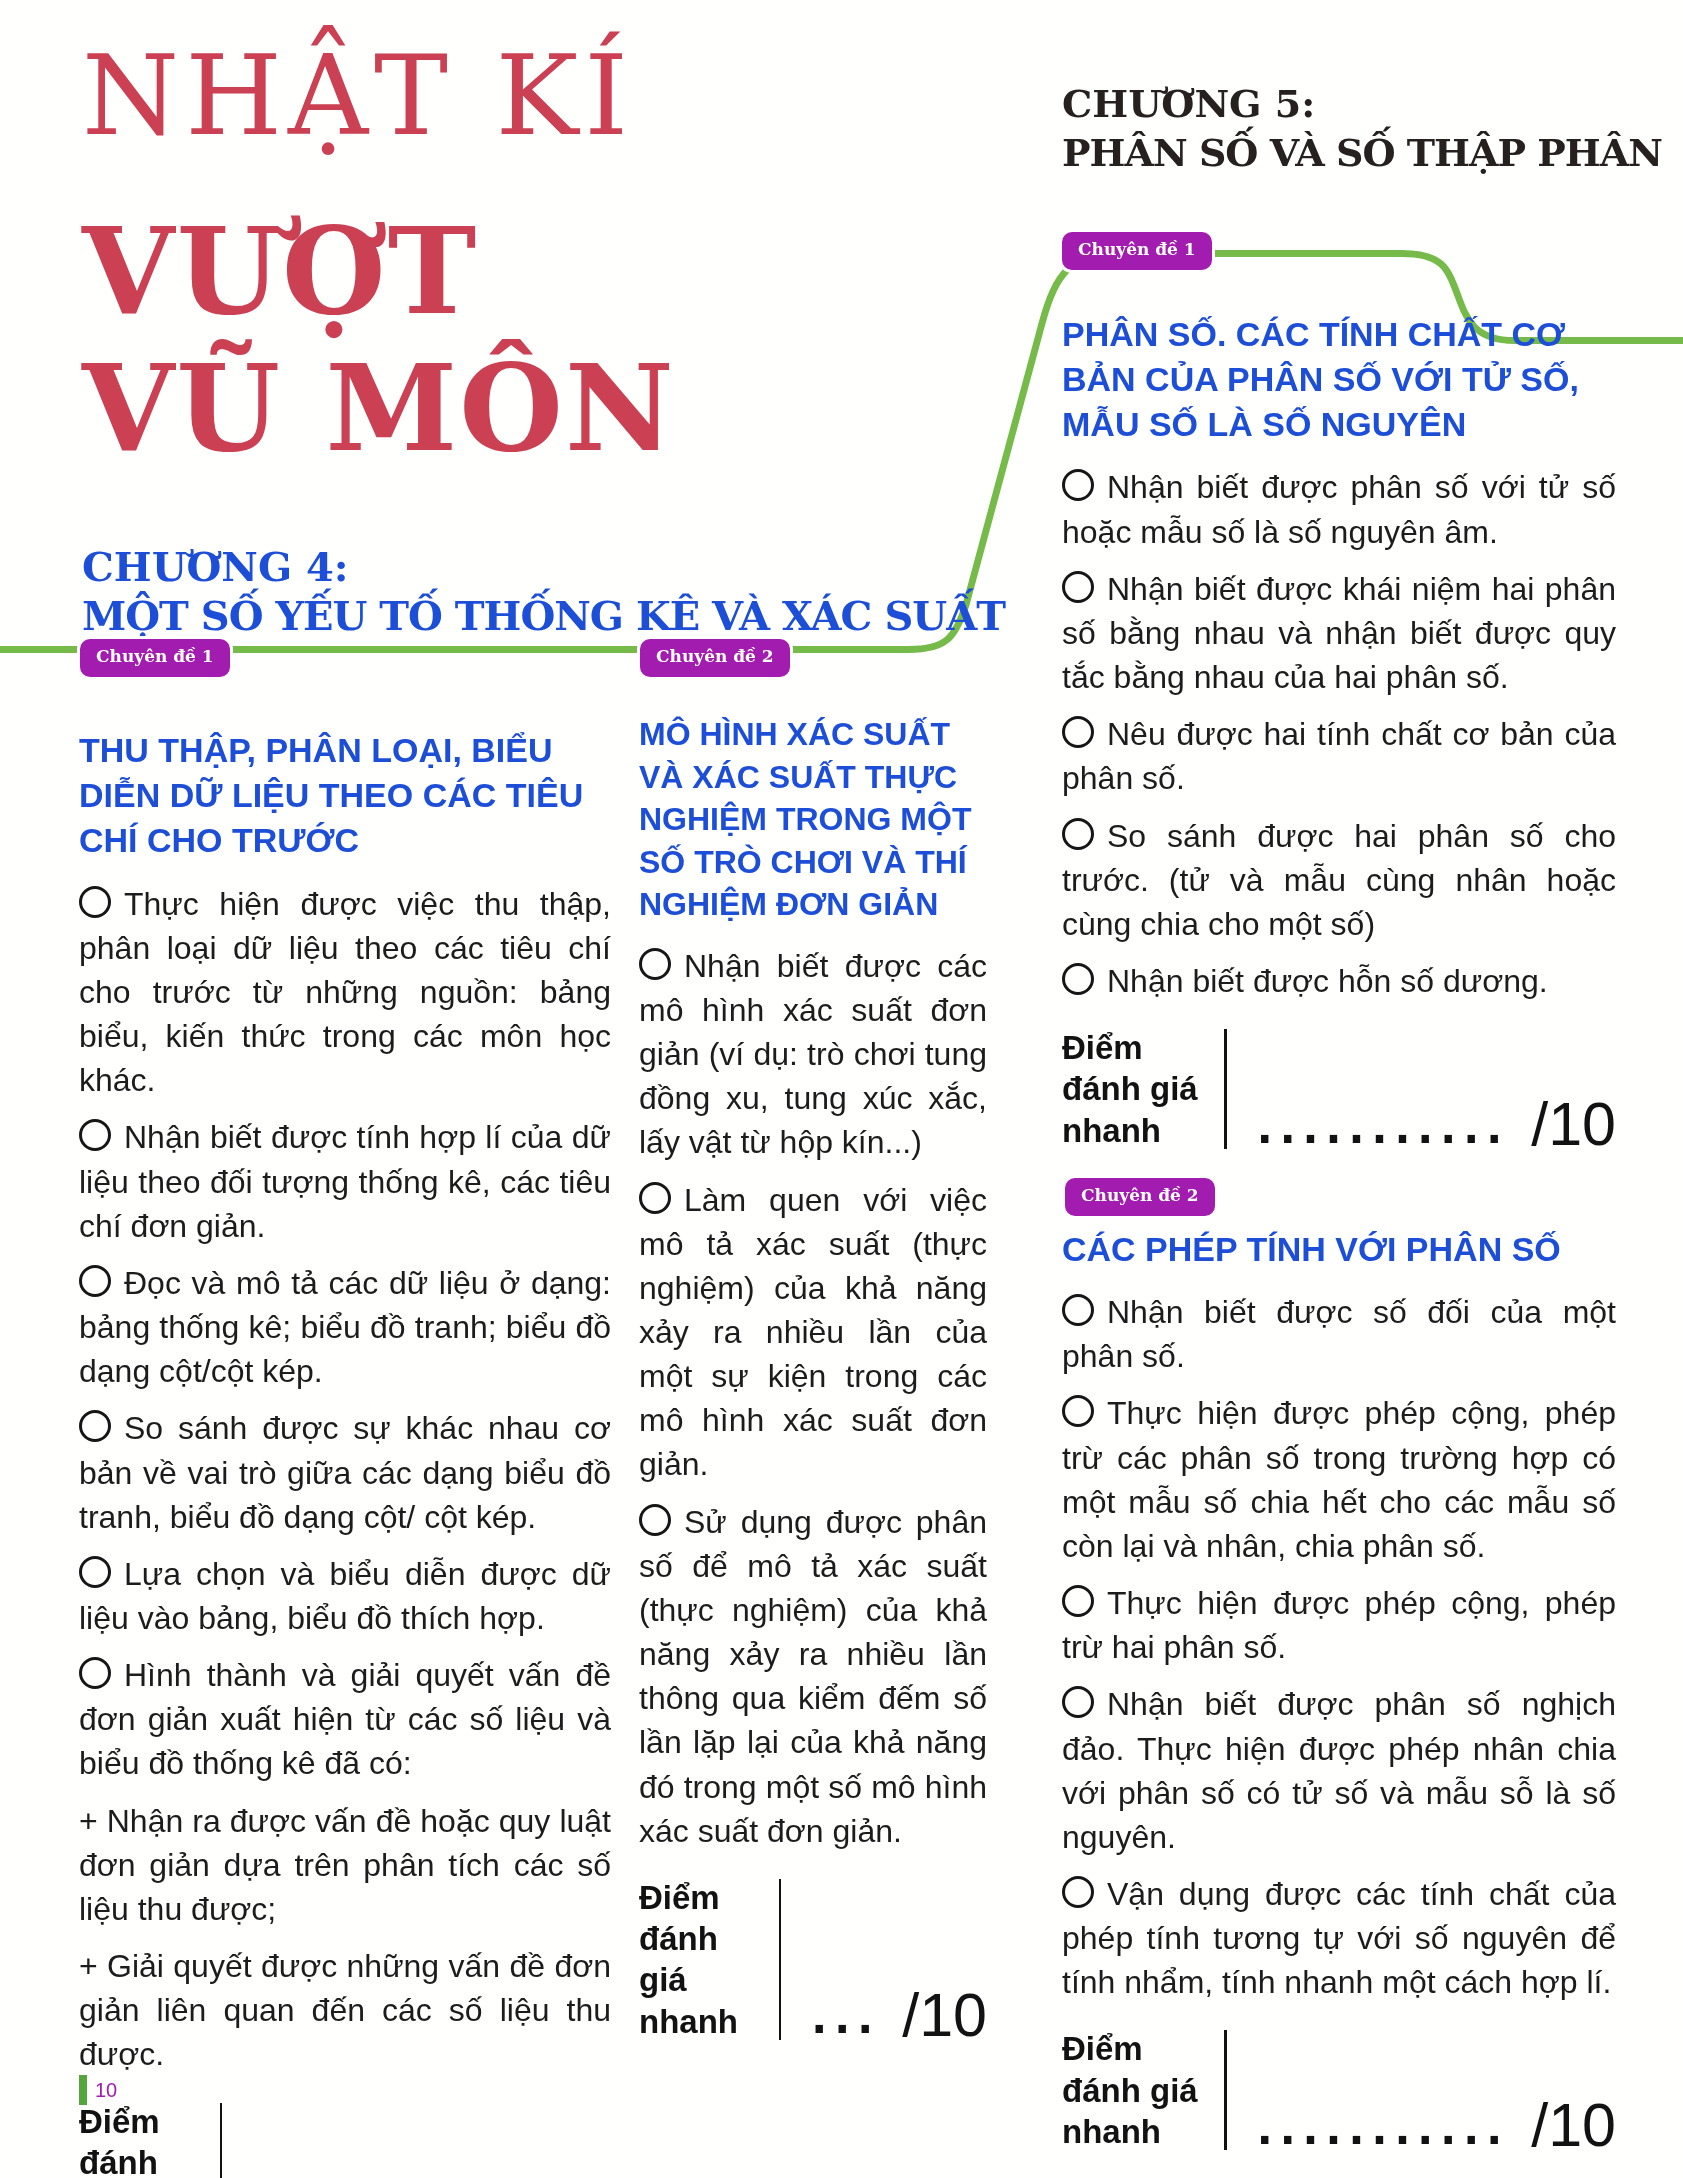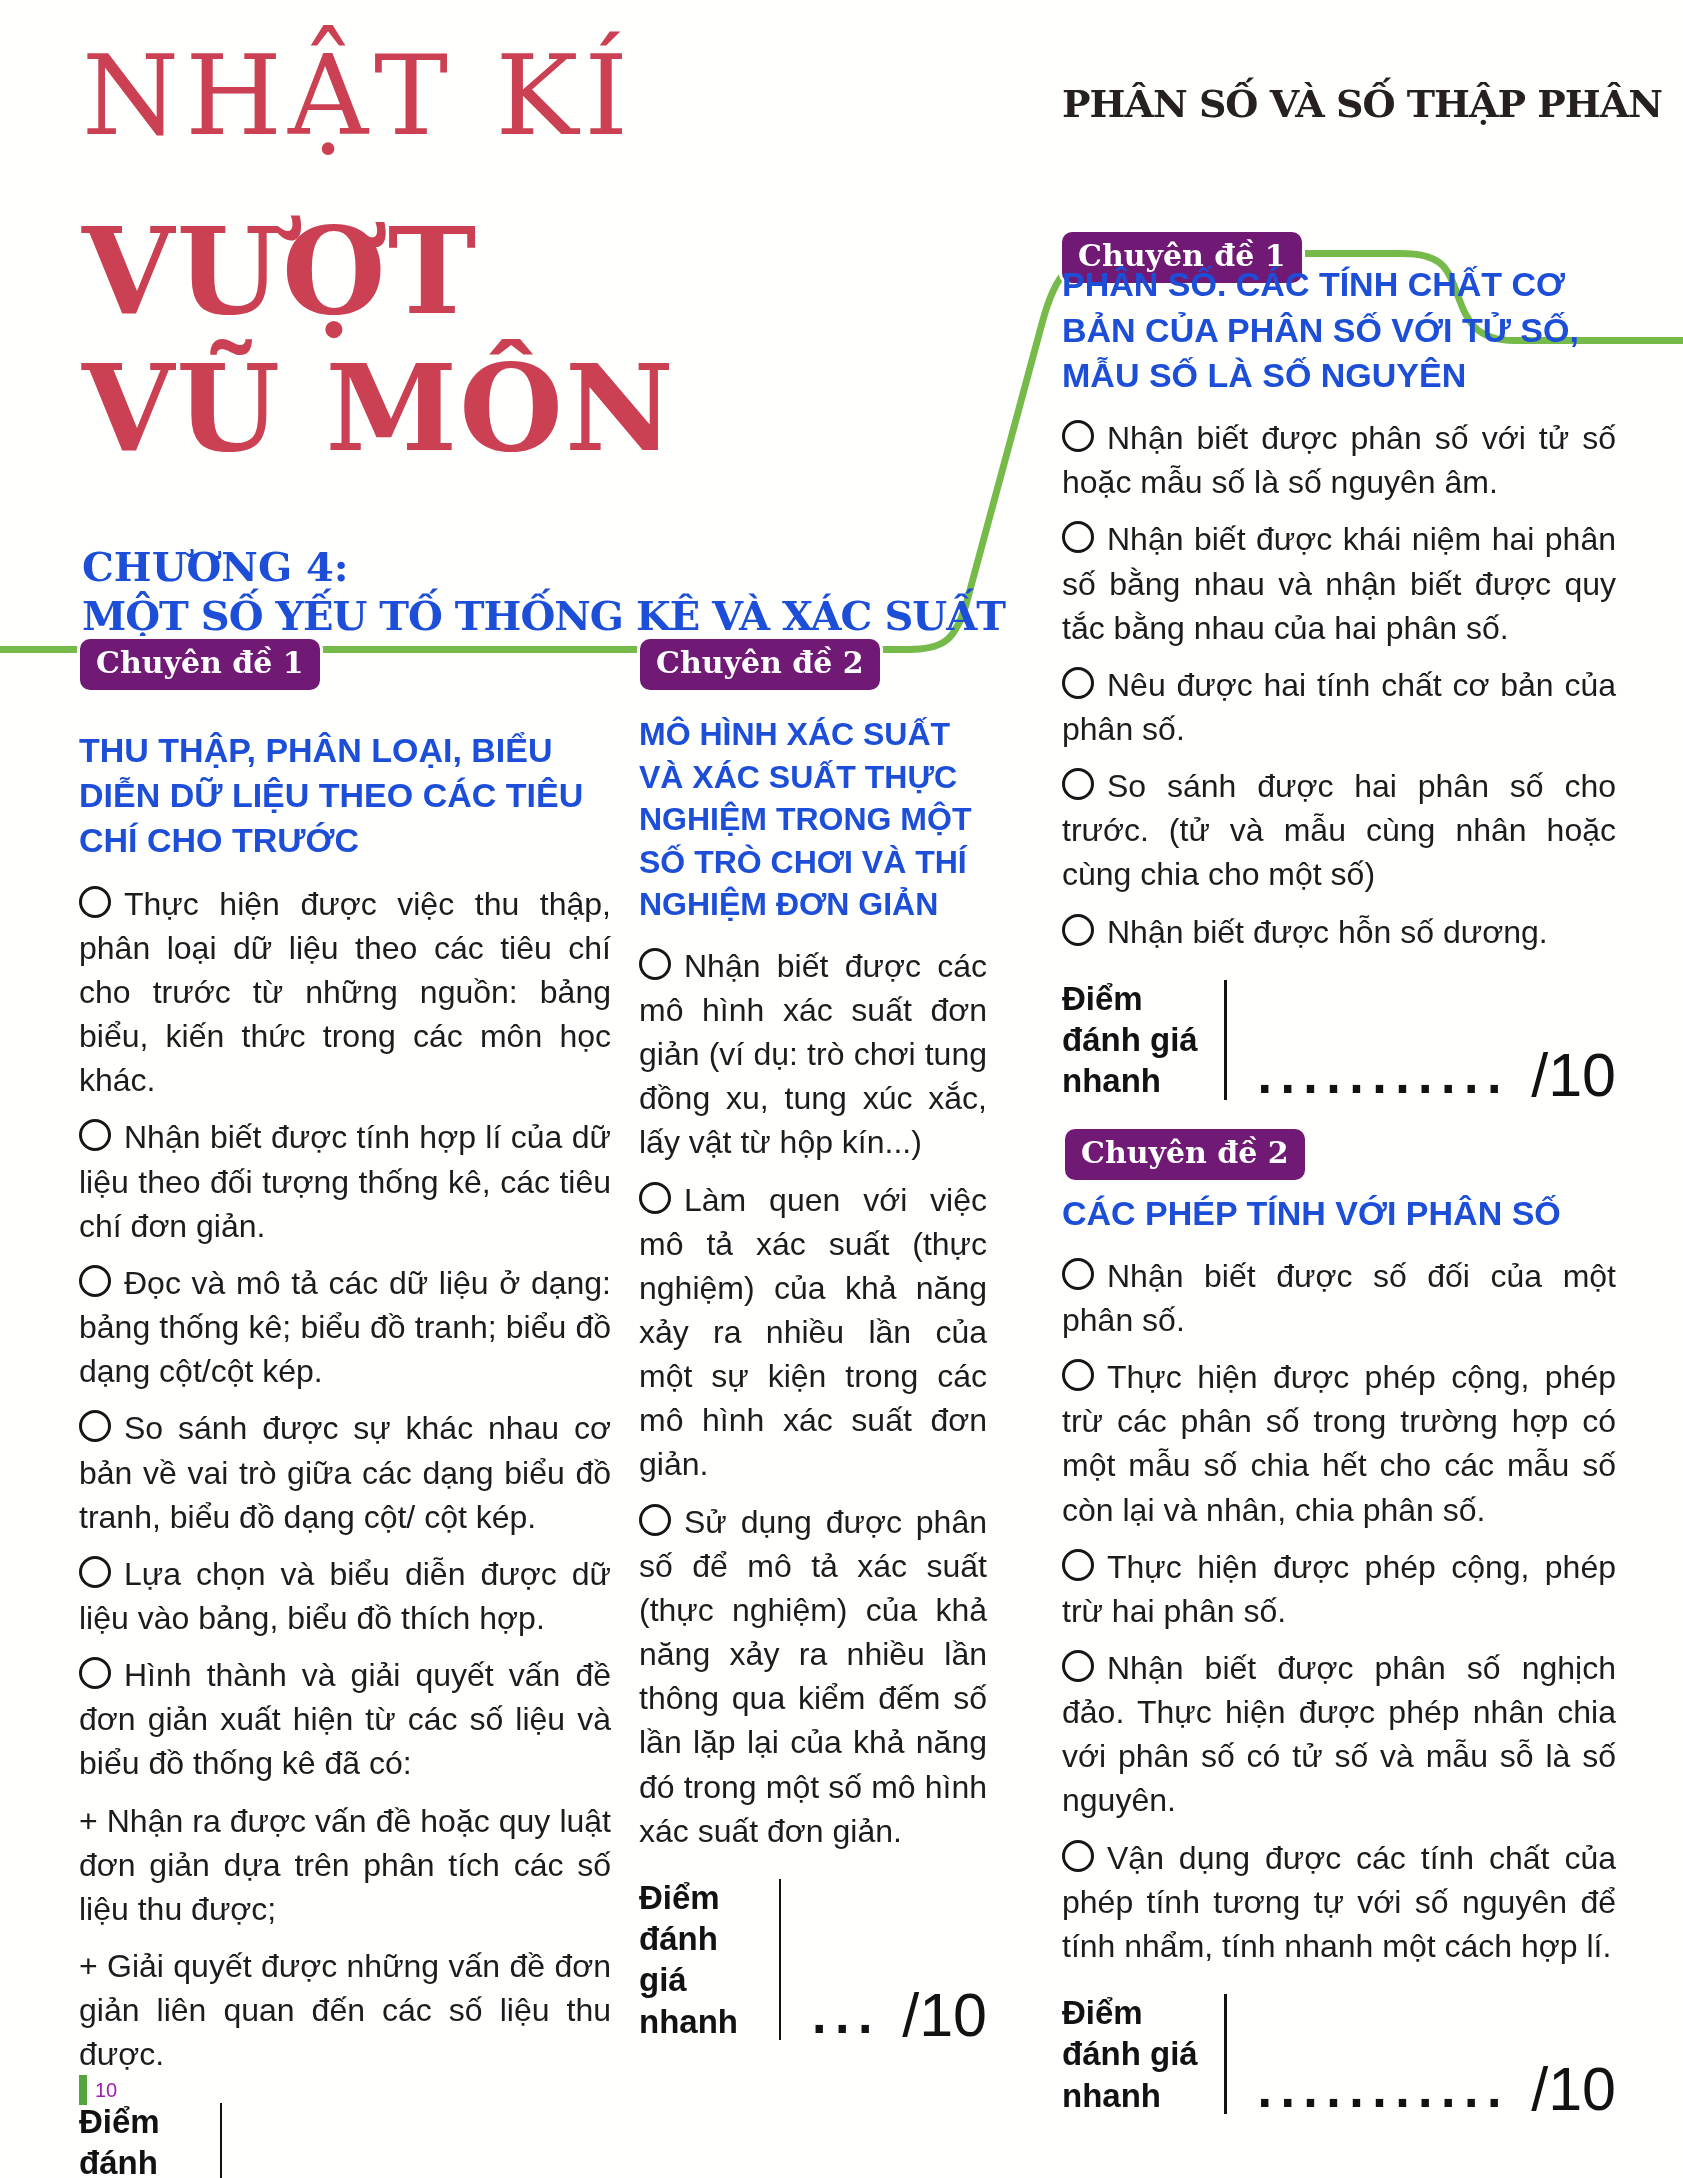--- a/index.html
+++ b/index.html
@@ -16,22 +16,22 @@
 
   
   .ch-head{font-family:"DejaVu Serif", serif;font-weight:700;color:#1d4ed8;}
   .ch4-head{position:absolute;left:82px;top:543px;}
   .ch4-head .ch-label{font-size:40px;line-height:1.22;}
   .ch4-head .ch-title{font-size:40px;line-height:1.22;white-space:nowrap;letter-spacing:-1px;}
   .ch5-label{font-family:"DejaVu Serif", serif;font-weight:700;font-size:38px;line-height:1.3;color:#26211f;}
   .ch5-title{font-family:"DejaVu Serif", serif;font-weight:700;font-size:38px;line-height:1.3;color:#26211f;white-space:nowrap;letter-spacing:-1px;}
 
   
-  .pill{position:absolute;background:#701a75;border:3px solid #ffffff;border-radius:13px;color:#ffffff;
-        font-family:"DejaVu Serif", serif;font-weight:700;font-size:30px;line-height:1;
+  .pill{position:absolute;background:#a21caf;border:3px solid #ffffff;border-radius:13px;color:#ffffff;
+        font-family:"DejaVu Serif", serif;font-weight:700;font-size:17px;line-height:1;
         padding:9px 16px 12px;white-space:nowrap;}
   .pill-l1{left:77px;top:636px;}
   .pill-l2{left:637px;top:636px;}
   .pill-r1{left:1059px;top:229px;}
   .pill-flow{position:static;display:inline-block;margin:24px 0 8px;}
 
   
   .col{position:absolute;}
   .col-left{left:79px;top:728px;width:532px;}
   .col-mid{left:639px;top:713px;width:348px;}
@@ -109,20 +109,21 @@
     <p class="item"><span class="circle"></span><span>Sử dụng được phân số để mô tả xác suất (thực nghiệm) của khả năng xảy ra nhiều lần thông qua kiểm đếm số lần lặp lại của khả năng đó trong một số mô hình xác suất đơn giản.</span></p>
     <div class="score">
       <div class="score-label">Điểm đánh giá nhanh</div>
       <div class="score-rule"></div>
       <div class="score-dots">...</div>
       <div class="score-denom">/10</div>
     </div>
   </section>
 
   <section class="col col-right">
+    <div class="ch5-label">CHƯƠNG 5:</div>
     <div class="ch5-title">PHÂN SỐ VÀ SỐ THẬP PHÂN</div>
     <div class="gap-after-title"></div>
 
     <h3 class="red-h">PHÂN SỐ. CÁC TÍNH CHẤT CƠ BẢN CỦA PHÂN SỐ VỚI TỬ SỐ, MẪU SỐ LÀ SỐ NGUYÊN</h3>
     <p class="item"><span class="circle"></span><span>Nhận biết được phân số với tử số hoặc mẫu số là số nguyên âm.</span></p>
     <p class="item"><span class="circle"></span><span>Nhận biết được khái niệm hai phân số bằng nhau và nhận biết được quy tắc bằng nhau của hai phân số.</span></p>
     <p class="item"><span class="circle"></span><span>Nêu được hai tính chất cơ bản của phân số.</span></p>
     <p class="item"><span class="circle"></span><span>So sánh được hai phân số cho trước. (tử và mẫu cùng nhân hoặc cùng chia cho một số)</span></p>
     <p class="item"><span class="circle"></span><span>Nhận biết được hỗn số dương.</span></p>
     <div class="score">

